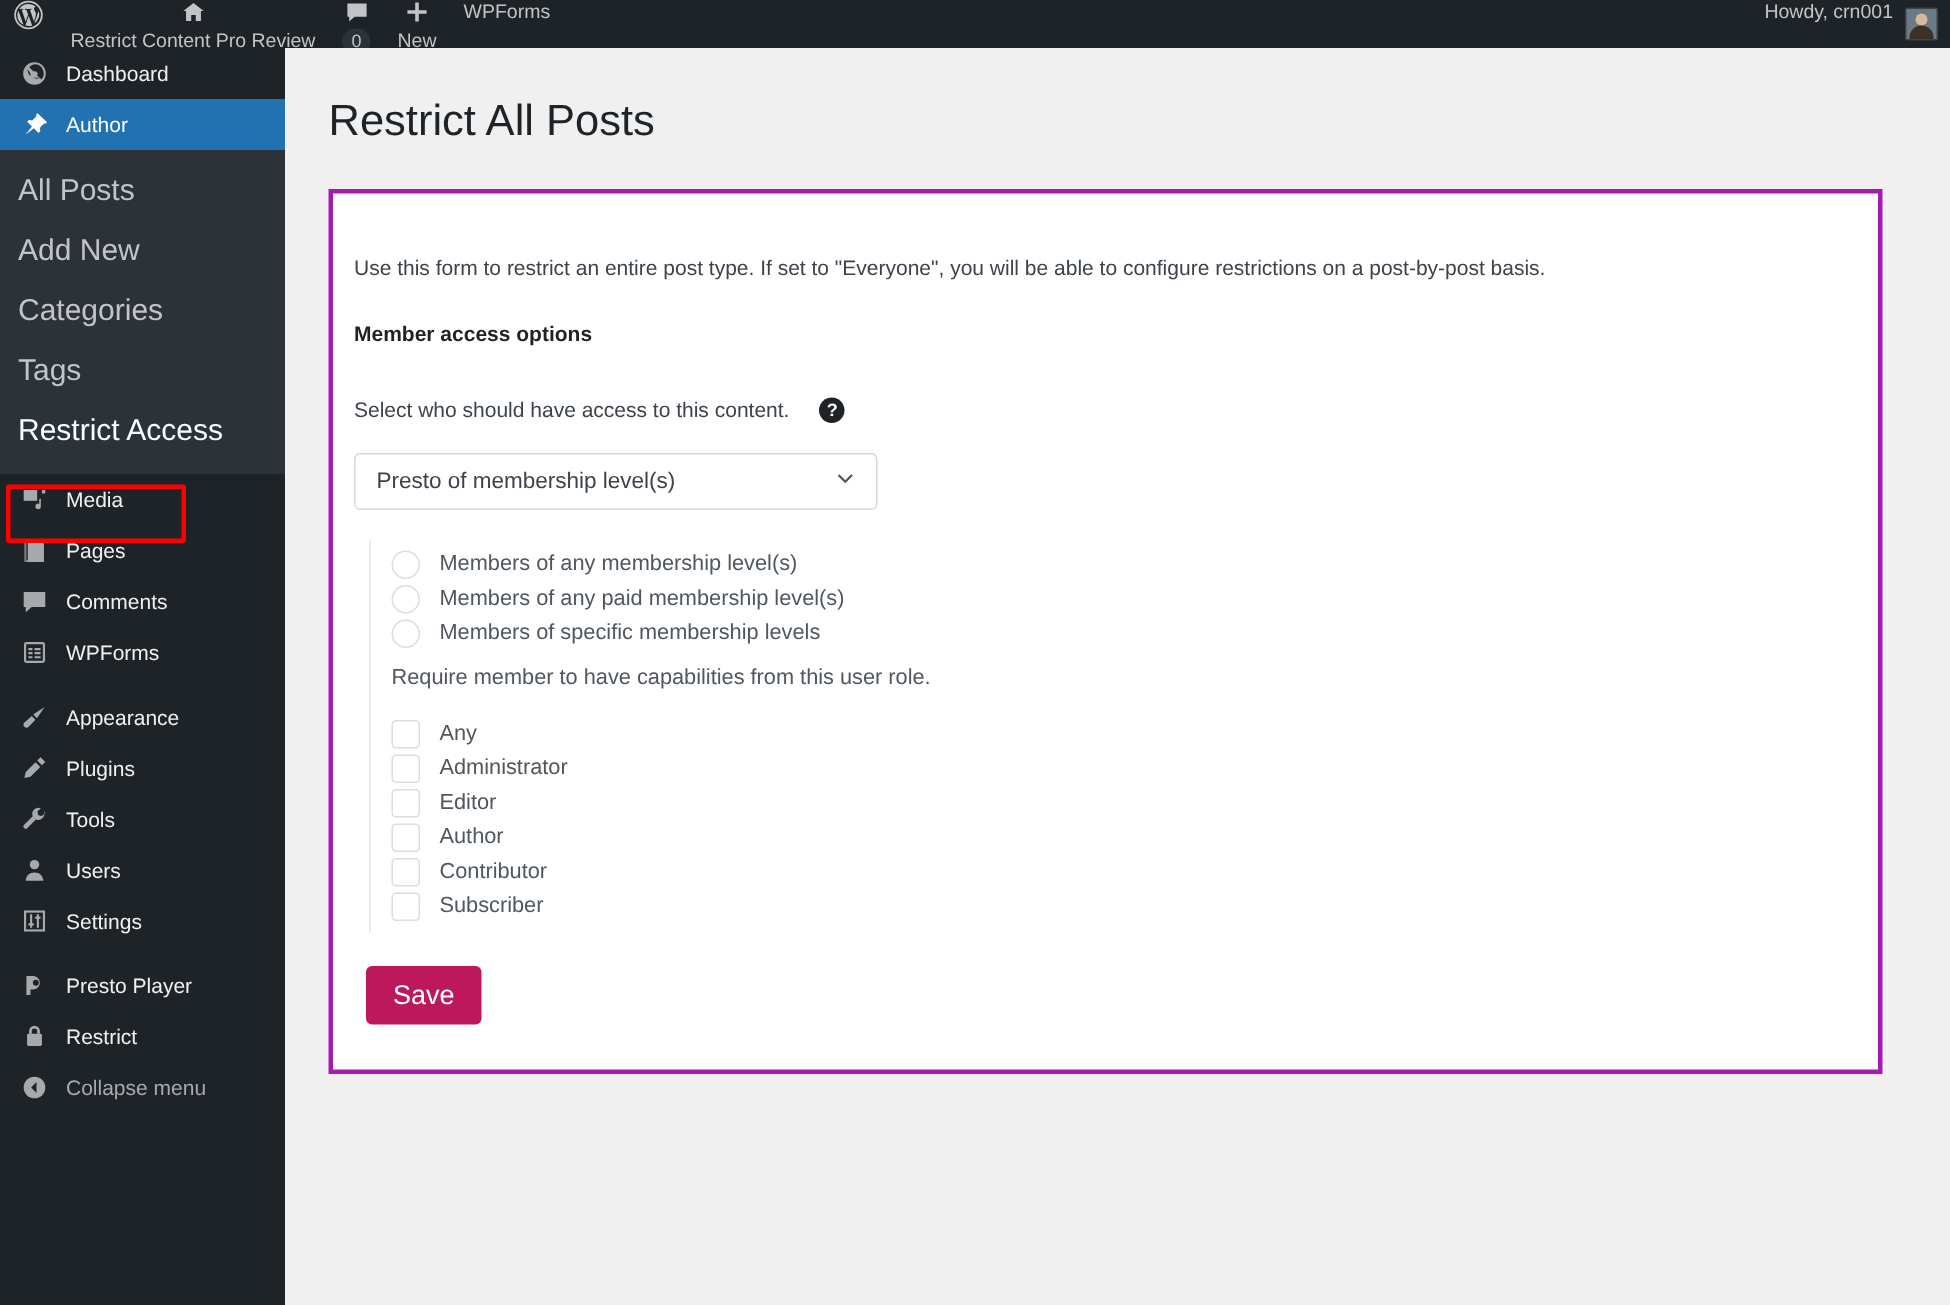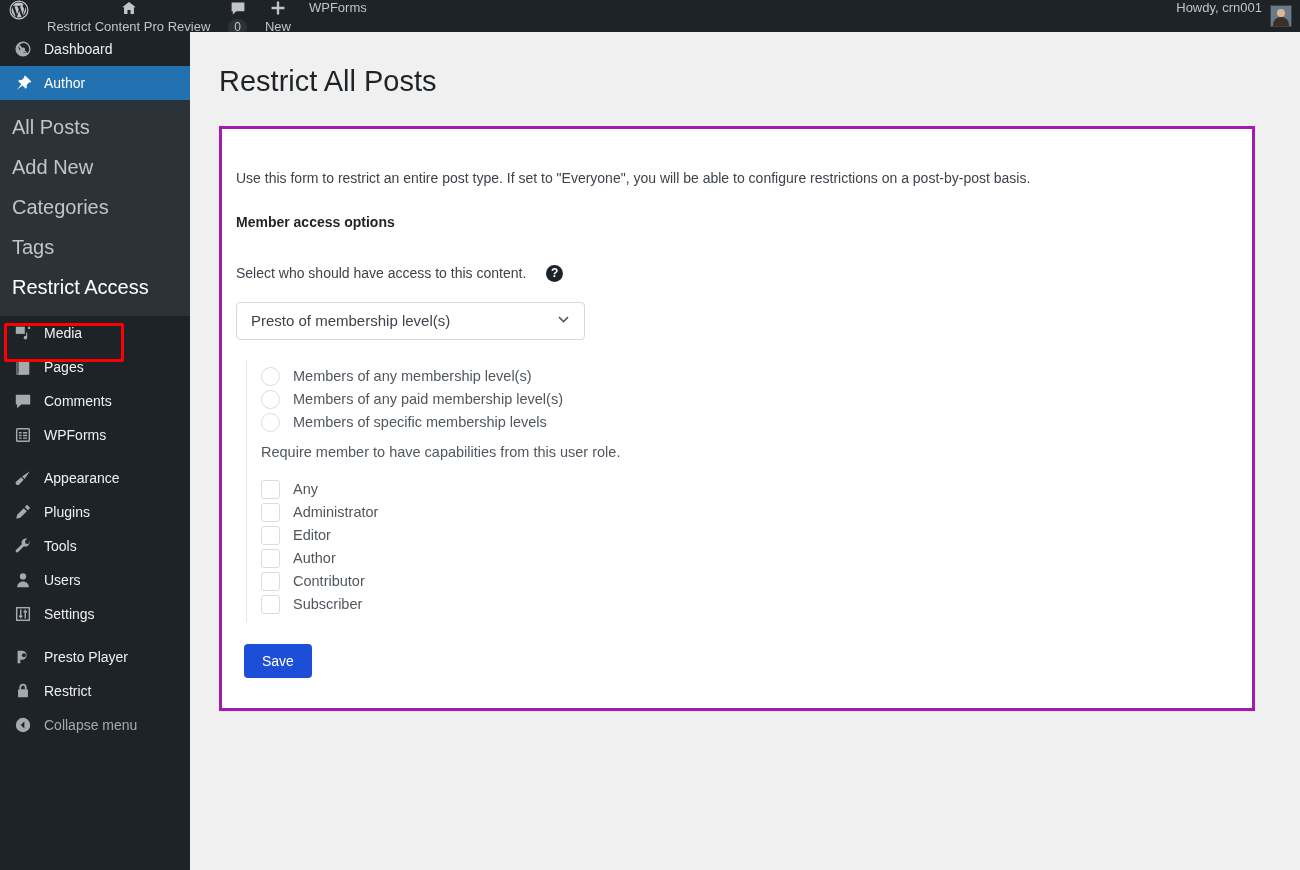--- a/index.html
+++ b/index.html
@@ -177,24 +177,24 @@
     display: flex; align-items: center; gap: 13px;
     padding: 2px 0;
     font-size: 14.5px; color: #50575e;
   }
   .check-mark {
     width: 19px; height: 19px; border-radius: 3px;
     border: 1px solid #dcdcde; background: #fff; flex: none;
   }
   #save-button {
     margin-top: 22px; margin-left: 8px;
-    background: #1d4ed8; color: #fff;
+    background: #be185d; color: #fff;
     border: none; border-radius: 4px;
     font-family: "Liberation Sans", sans-serif;
-    font-size: 14px;
+    font-size: 18px;
     padding: 9px 18px;
     cursor: pointer;
   }
 </style>
 </head>
 <body>
 
 <div id="adminbar">
   <div class="ab-item">
     <span>

